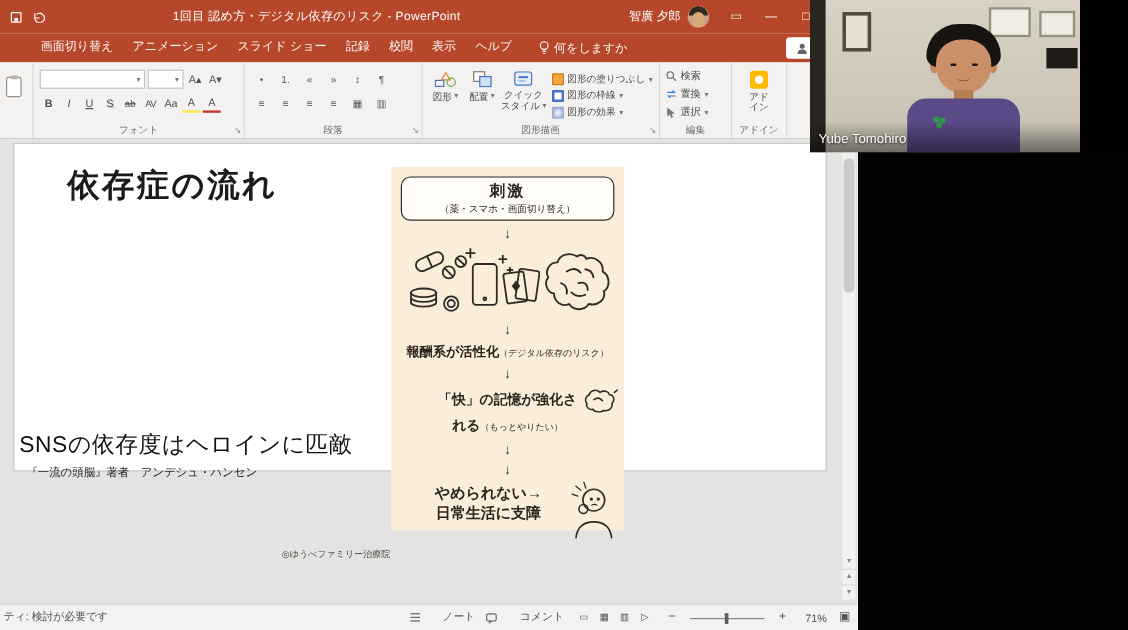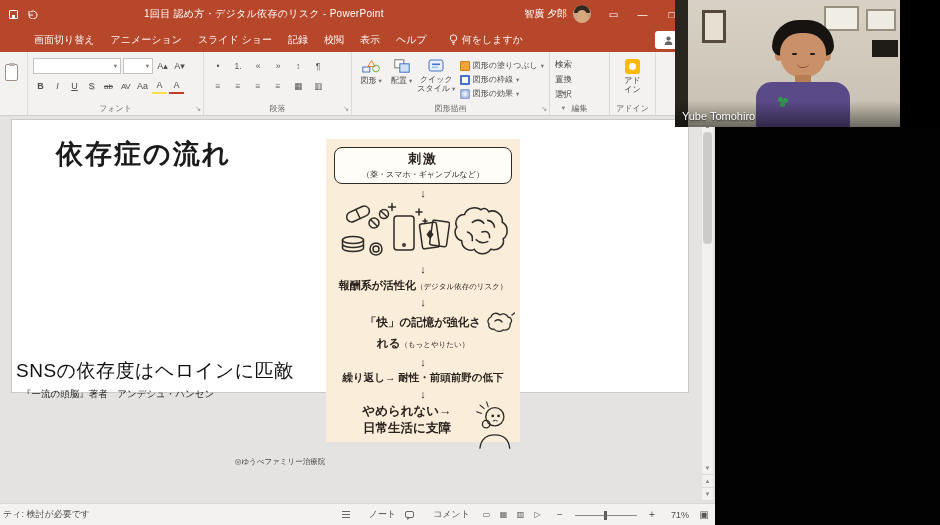--- a/index.html
+++ b/index.html
@@ -57,21 +57,21 @@
   .bigbtn{width:37px;display:flex;flex-direction:column;align-items:center;font-size:8px;color:#4a4846;line-height:1.15;padding-top:3px;}
   .bigbtn svg{margin-bottom:3px;}
   .bb-lab{display:flex;align-items:center;gap:2px;white-space:nowrap;}
   .dcol{display:flex;flex-direction:column;justify-content:flex-start;gap:1px;padding:3px 0 0 3px;}
   .srow{display:flex;align-items:center;gap:3px;font-size:8px;color:#4a4846;height:13px;white-space:nowrap;}
   .sq{width:10px;height:10px;border-radius:1px;display:inline-block;}
   .fill-sq{background:#F2A33A;border:1px solid #C07F1E;}
   .out-sq{background:#fff;border:2px solid #4472C4;}
   .eff-sq{background:radial-gradient(circle,#E8EDF7 20%,#93A9D4 85%);border:1px solid #93A9D4;}
   .g-edit{width:60px;padding-top:4px;}
-  .erow{display:flex;align-items:center;gap:3px;font-size:8.5px;color:#4a4846;height:15px;white-space:nowrap;flex-direction:column;}
+  .erow{display:flex;align-items:center;gap:3px;font-size:8.5px;color:#4a4846;height:15px;white-space:nowrap;}
   .g-add{width:46px;}
   .addbtn{display:flex;flex-direction:column;align-items:center;font-size:8px;color:#4a4846;line-height:1.15;padding-top:3px;width:100%;}
   .add-ico{width:15px;height:15px;background:#FFB900;border-radius:3px;margin-bottom:2px;position:relative;}
   .add-ico::after{content:"";position:absolute;inset:4px;background:#fff;border-radius:50%;}
   .ribbon-collapse{position:absolute;right:5px;bottom:2px;font-size:8px;color:#777;}
   
   .canvas{position:absolute;top:116px;bottom:22px;left:0;width:715px;background:#E4E3E2;}
   .slide{position:absolute;left:12px;top:4px;width:676px;height:272px;background:#fff;outline:1px solid #CCCAC8;}
   .vscroll{position:absolute;right:1px;top:2px;bottom:2px;width:13px;display:flex;flex-direction:column;align-items:center;
     background:#F2F1F0;border:1px solid #E3E1DF;}
@@ -353,21 +353,21 @@
 
     <div class="canvas">
       <div class="slide">
         <div class="slide-title">依存症の流れ</div>
         <div class="claim">SNSの依存度はヘロインに匹敵</div>
         <div class="claim-src">『一流の頭脳』著者　アンデシュ・ハンセン</div>
 
         <div class="flow">
           <div class="stim-box">
             <div class="stim-t">刺激</div>
-            <div class="stim-s">（薬・スマホ・ギャンブルなど）</div>
+            <div class="stim-s">（薬・スマホ・画面切り替え）</div>
           </div>
           <div class="farrow">↓</div>
 
           <div class="ficons">
             <svg width="112" height="58" viewBox="0 0 112 58" fill="none" stroke="#2e2a26" stroke-width="1.5" stroke-linecap="round">
               <g transform="rotate(-25 20 12)">
                 <rect x="8" y="7" width="24" height="10" rx="5"></rect>
                 <line x1="20" y1="7" x2="20" y2="17"></line>
               </g>
               <circle cx="36" cy="21" r="5"></circle>
@@ -405,21 +405,20 @@
           <div class="fmem">
             <div><b>「快」の記憶が強化さ</b></div>
             <div><b>れる</b><span class="fsub">（もっとやりたい）</span></div>
             <svg width="28" height="20" viewBox="0 0 28 20" fill="none" stroke="#2e2a26" stroke-width="1.3" stroke-linecap="round">
               <path d="M13 3 C10 0 5 1 4 5 C1 6 0 10 2 12 C1 15 4 18 7 17 C9 20 14 20 16 18 C20 19 24 16 23 12 C26 9 24 5 21 5 C20 2 16 1 13 3 Z"></path>
               <path d="M8 9 q4 -3 7 1 M25 3 l2.5 -2"></path>
             </svg>
           </div>
           <div class="farrow">↓</div>
 
-          <div class="fline frep">繰り返し→ 耐性・前頭前野の低下</div>
           <div class="farrow">↓</div>
 
           <div class="fcant">
             <b>やめられない→</b>
             <b>日常生活に支障</b>
             <svg width="38" height="52" viewBox="0 0 46 60" fill="none" stroke="#2e2a26" stroke-width="1.6" stroke-linecap="round">
               <path d="M6 6 l5 4 M14 2 l2 6 M2 14 l6 2" stroke-width="1.3"></path>
               <circle cx="24" cy="20" r="11"></circle>
               <circle cx="21.5" cy="19" r="0.9" fill="#2e2a26"></circle>
               <circle cx="28.5" cy="19" r="0.9" fill="#2e2a26"></circle>

